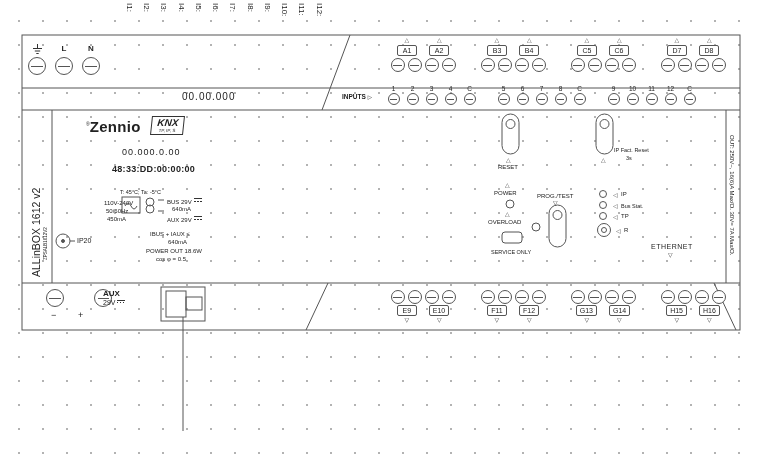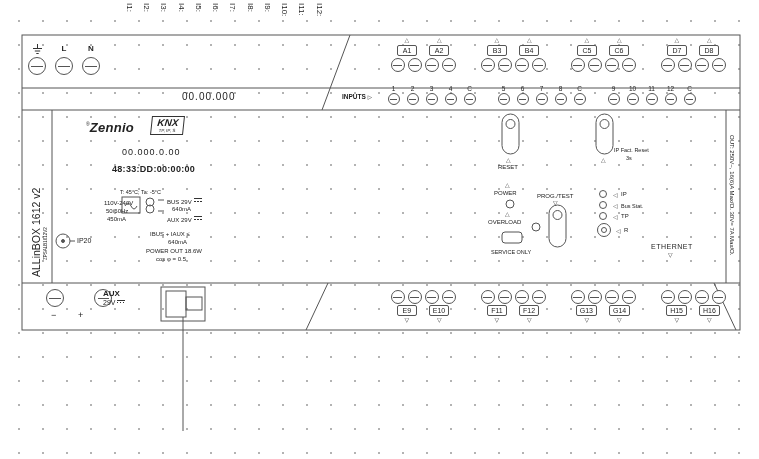--- a/index.html
+++ b/index.html
@@ -30,21 +30,21 @@
   .inum{font-size:6.5px;line-height:7px;}
   .mains{position:absolute;left:27px;top:44px;display:flex;gap:7px;}
   .mcol{display:flex;flex-direction:column;align-items:center;gap:3px;width:20px;}
   .mlbl{font-size:8px;line-height:10px;height:10px;font-weight:bold;}
   .small{font-size:6px;line-height:7.5px;}
   .tiny{font-size:5.5px;line-height:6.5px;}
   .b{font-weight:bold;}
   .dc{display:inline-block;width:8px;margin-left:2px;vertical-align:2px;}
   .dc i{display:block;height:1px;background:#333;}
   .dc i+i{margin-top:1.5px;background:repeating-linear-gradient(90deg,#333 0 1.5px,transparent 1.5px 3px);}
-  .zen{font-size:13px;font-weight:bold;font-style:italic;letter-spacing:0.3px;}
+  .zen{font-size:15px;font-weight:bold;letter-spacing:0.3px;}
   .reg{font-size:5px;vertical-align:6px;}
   .knxbox{position:absolute;left:151px;top:116px;border:1.5px solid #333;padding:1px 5px 0;transform:skewX(-6deg);text-align:center;background:#fff;}
   .knx{font-weight:bold;font-style:italic;font-size:10px;line-height:10px;display:block;}
   .knxsub{font-size:4.5px;line-height:6px;display:block;}
   .code{letter-spacing:1px;padding-left:24px;}
 </style>
 </head>
 <body>
 
 <div class="stage">

